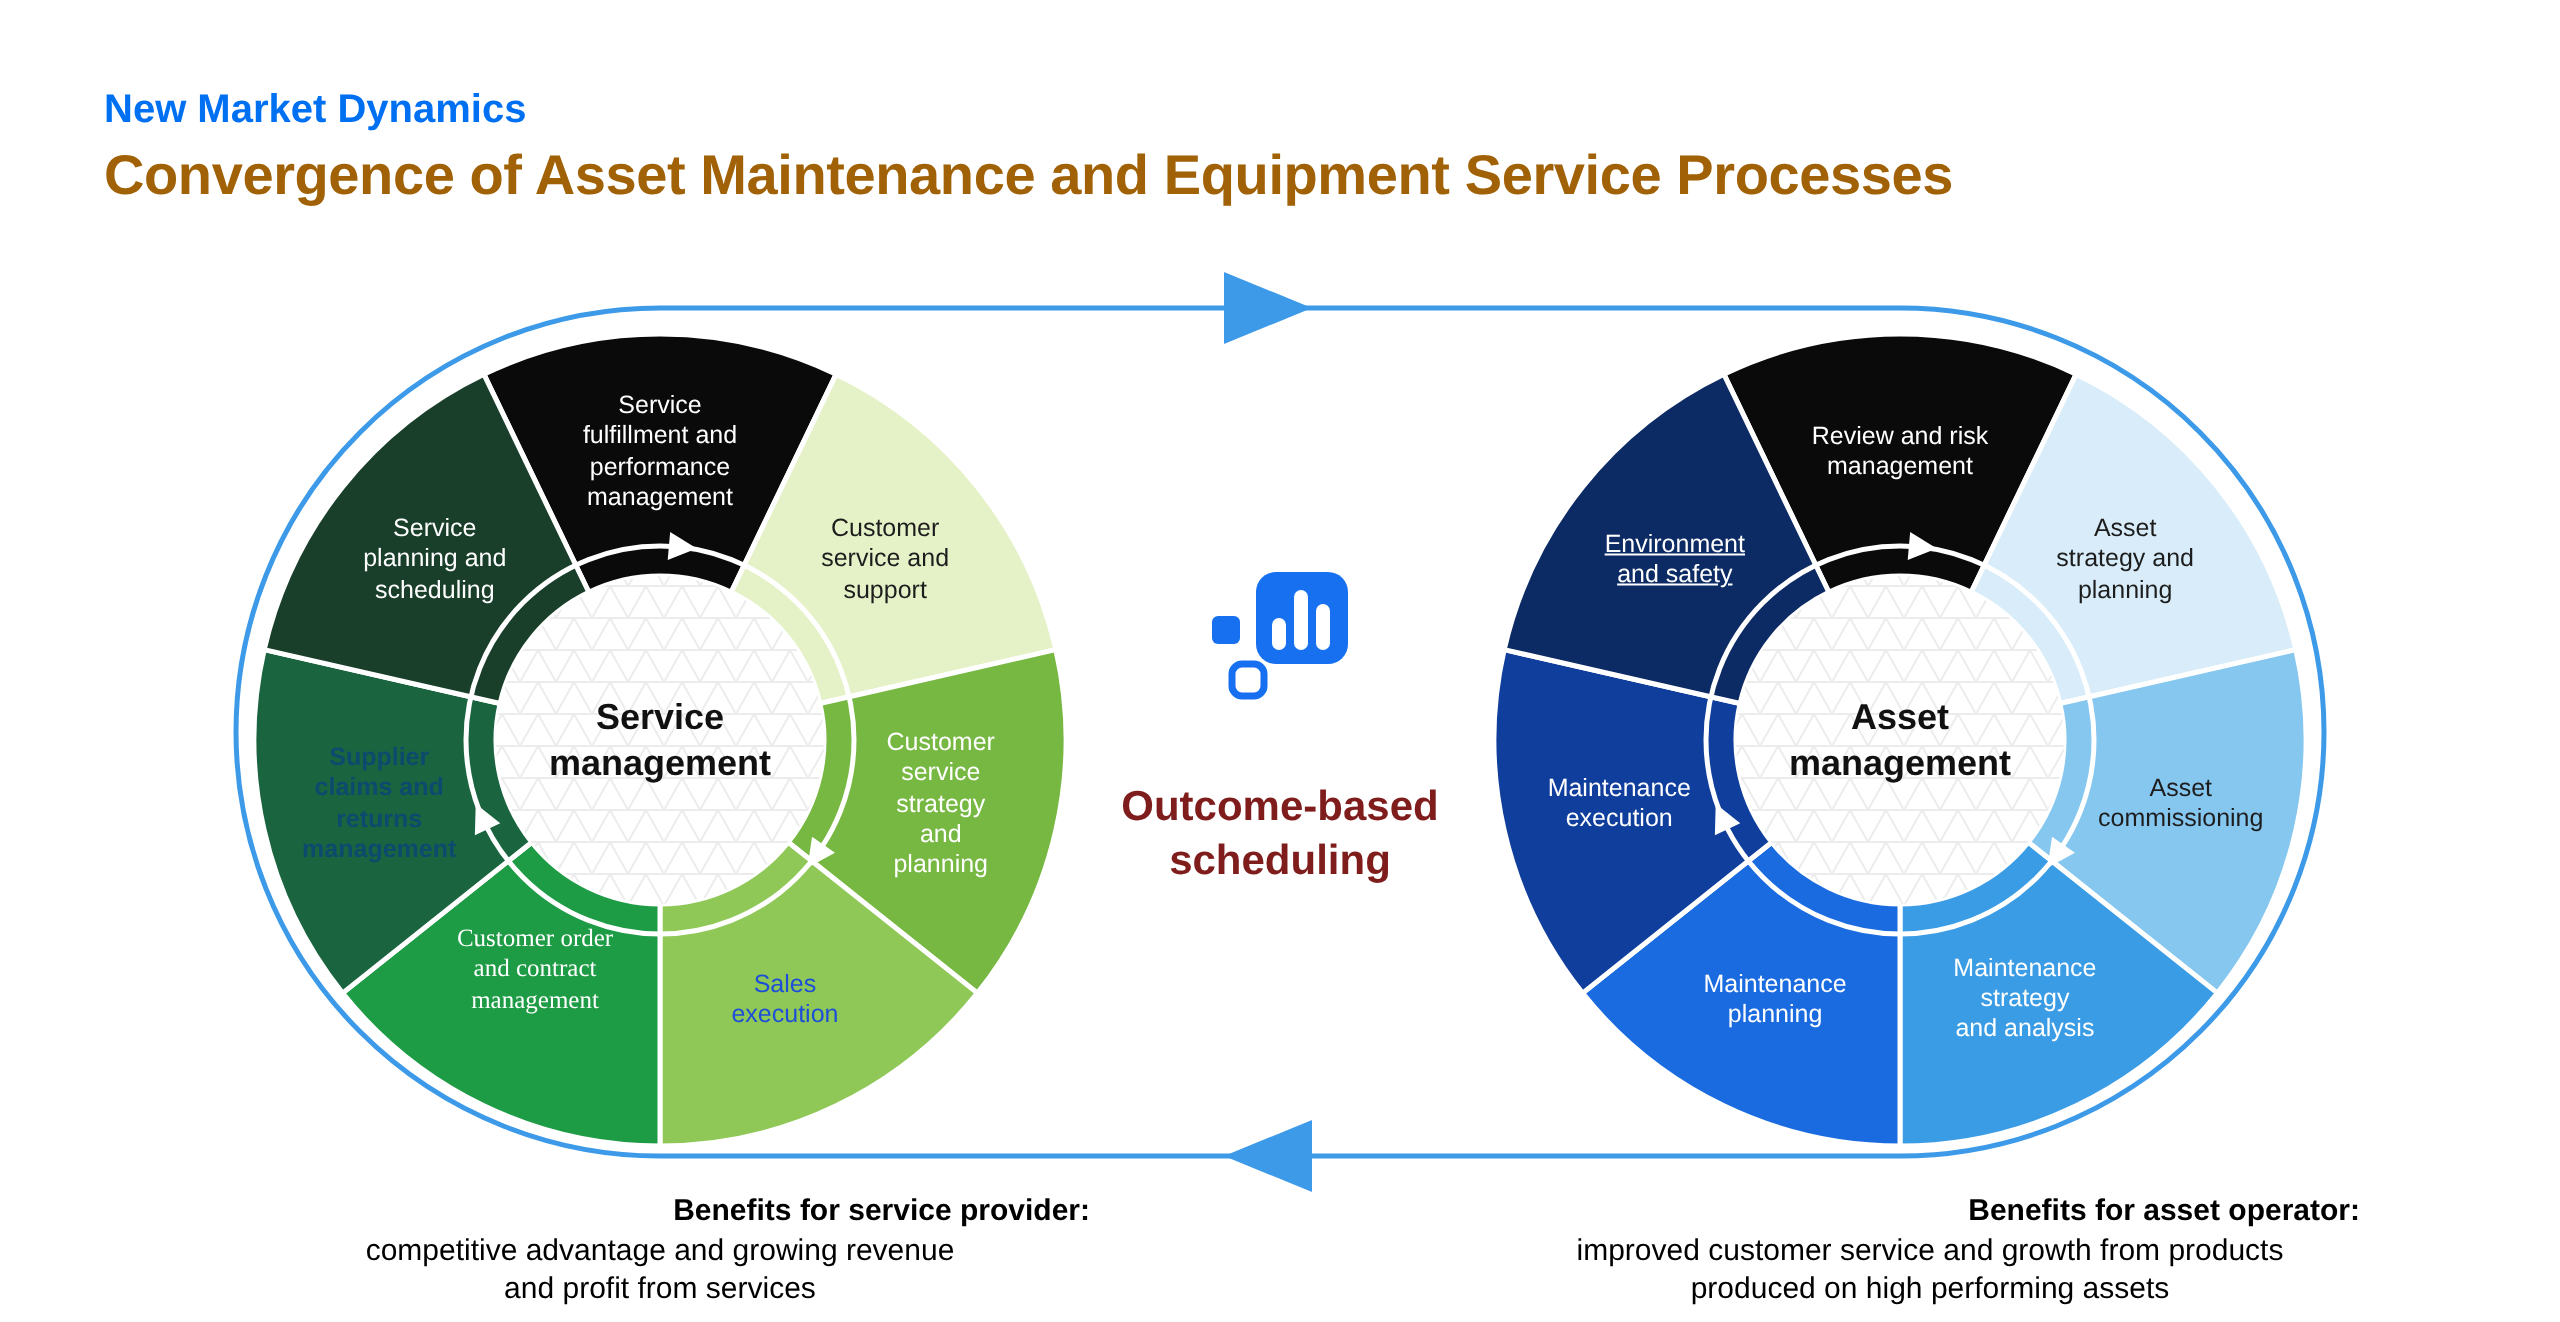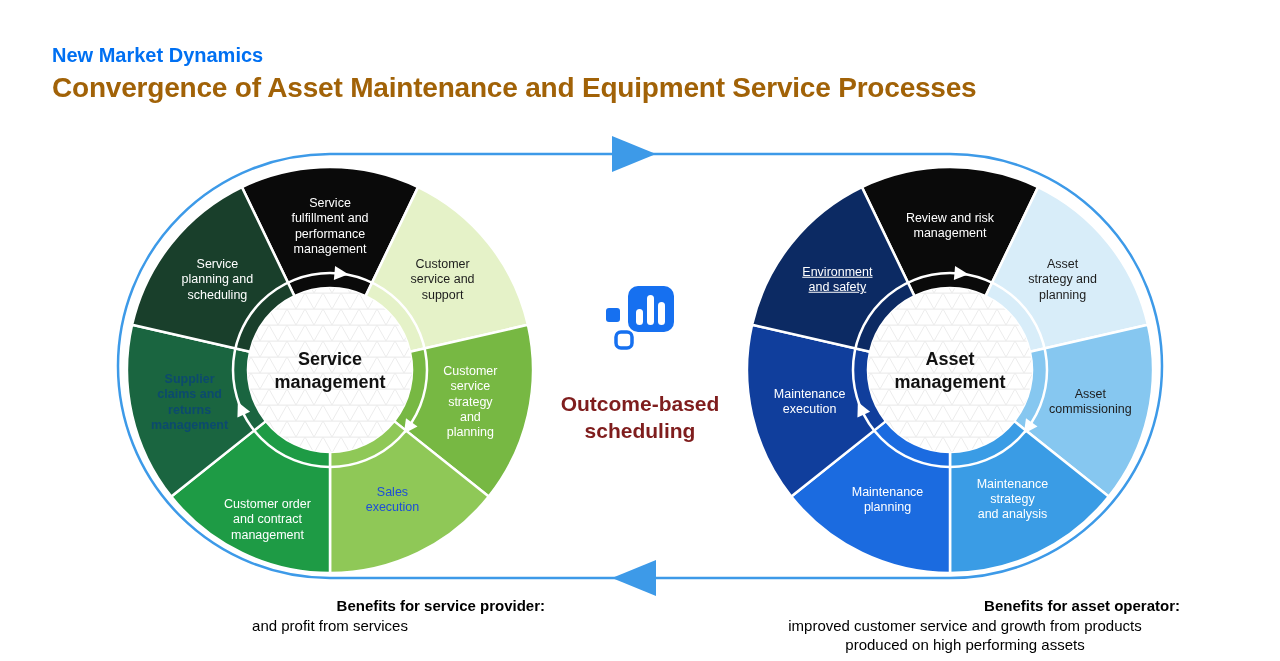--- a/index.html
+++ b/index.html
@@ -76,21 +76,21 @@
         <polygon points="-4,-7 10,0 -4,7" fill="#ffffff" transform="translate(117.08814465744496 245.99397138884785) rotate(245)"></polygon>
       </svg><div class="seg-label" style="left: 205px; top: 61px; color: rgb(255, 255, 255);">Service
 fulfillment and
 performance
 management</div><div class="seg-label" style="left: 317.584px; top: 115.217px; color: rgb(29, 29, 29);">Customer
 service and
 support</div><div class="seg-label" style="left: 345.39px; top: 237.043px; color: rgb(255, 255, 255);">Customer
 service
 strategy and
 planning</div><div class="seg-label" style="left: 267.479px; top: 334.74px; color: #1d4ed8;">Sales
-execution</div><div class="seg-label" style="left: 142.521px; top: 355px; color: rgb(255, 255, 255);">Customer order
+execution</div><div class="seg-label" style="left: 142.521px; top: 320px; color: rgb(255, 255, 255); font-family: Liberation Serif, serif;">Customer order
 and contract
 management</div><div class="seg-label" style="left: 64.6104px; top: 237.043px; color: #0c4a6e; font-weight: bold;">Supplier
 claims and
 returns
 management</div><div class="seg-label" style="left: 92.4163px; top: 115.217px; color: rgb(255, 255, 255);">Service
 planning and
 scheduling</div><div class="wheel-center-label">Service
 management</div></div>
   <div class="wheel wheel-right"><svg viewBox="0 0 410 410" width="410" height="410">
         <defs>
@@ -132,20 +132,21 @@
     <rect class="icon-stroke" x="14" y="48" width="16" height="16" rx="5"></rect>
   </svg>
 
   <div class="center-text">
     <div>Outcome-based</div>
     <div>scheduling</div>
   </div>
 
   <div class="caption caption-left">
     <div class="caption-title">Benefits for service provider:</div>
+    <div>competitive advantage and growing revenue</div>
     <div>and profit from services</div>
   </div>
 
   <div class="caption caption-right">
     <div class="caption-title">Benefits for asset operator:</div>
     <div>improved customer service and growth from products</div>
     <div>produced on high performing assets</div>
   </div>
 
 </div>

